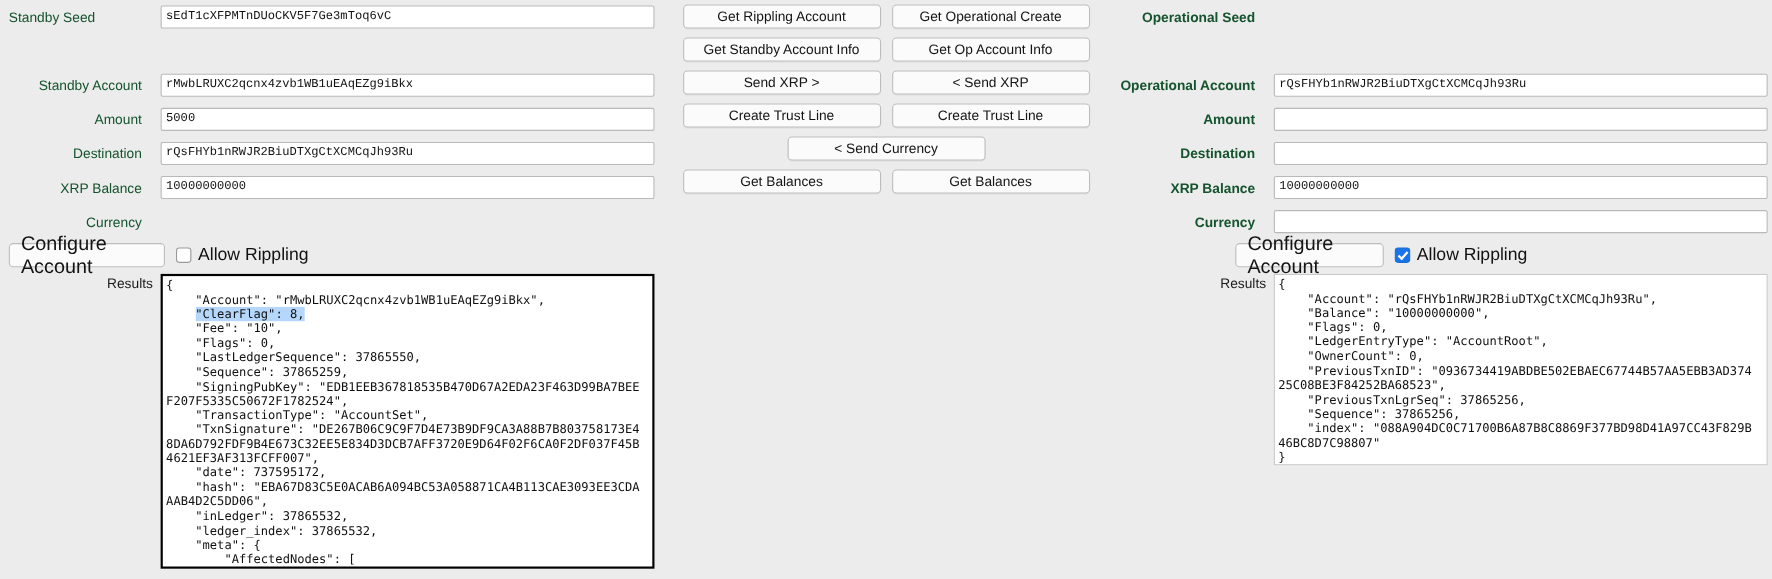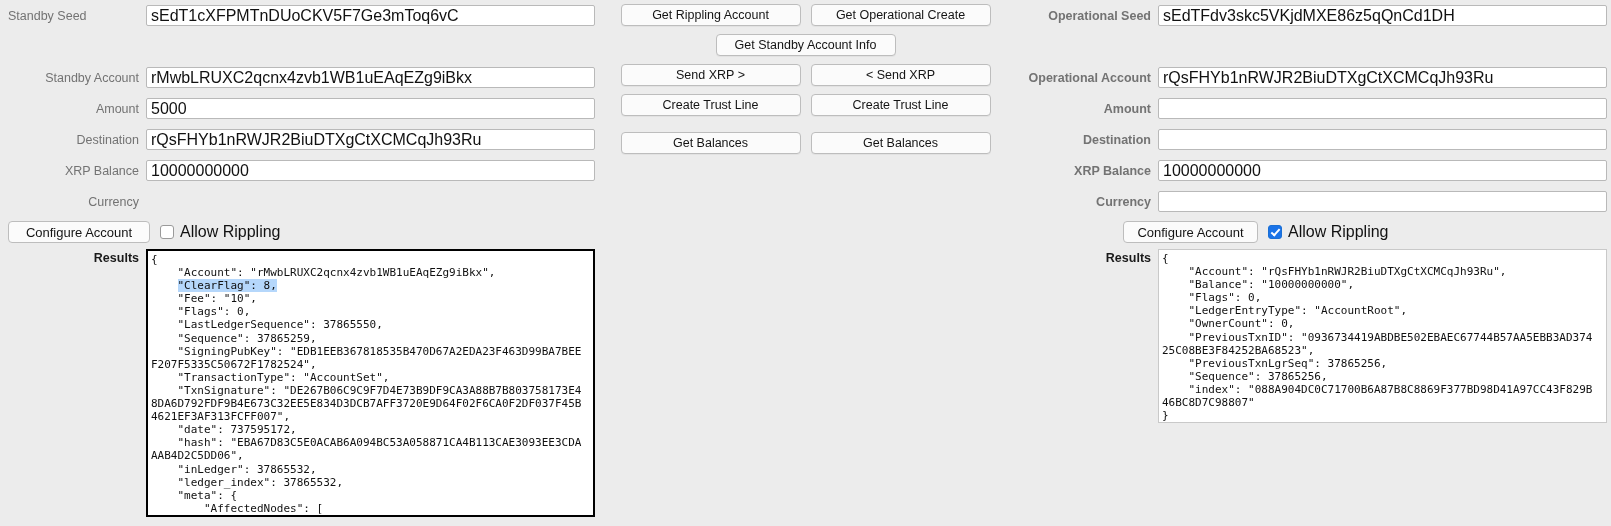--- a/index.html
+++ b/index.html
@@ -77,23 +77,23 @@
     padding-top: 4px;
   }
   .row {
     display: flex;
     align-items: center;
     height: 23px;
     margin-bottom: 8px;
   }
   .lbl {
     font-size: 12.5px;
-    color: #737373;
+    color: #14532d;
     white-space: nowrap;
-    padding-right: 7px;
+    padding-right: 17px;
   }
   .panel-left .lbl {
     width: 142px;
     text-align: right;
     box-sizing: border-box;
   }
   .panel-left .lbl.left-align {
     text-align: left;
     padding-left: 4px;
   }
@@ -102,26 +102,26 @@
     text-align: right;
     box-sizing: border-box;
     font-weight: bold;
   }
   .field {
     flex: 1 1 auto;
     height: 21px;
     background: #ffffff;
     border: 1px solid #b9b9b9;
     border-radius: 2px;
-    font-size: 16px;
+    font-size: 11px;
     color: #111;
     padding: 0 4px;
     box-sizing: border-box;
     line-height: 19px;
-    font-family: Liberation Sans, sans-serif;
+    font-family: Liberation Mono, monospace;
     overflow: hidden;
     white-space: nowrap;
   }
   
   .btn-row {
     display: flex;
     gap: 10px;
     margin-bottom: 8px;
   }
   .btn {
@@ -144,21 +144,21 @@
   .cfg-row {
     display: flex;
     align-items: center;
     margin-bottom: 6px;
   }
   .cfg-btn {
     height: 22px;
     background: #fbfbfb;
     border: 1px solid #bdbdbd;
     border-radius: 4px;
-    font-size: 13px;
+    font-size: 18px;
     color: #141414;
     display: flex;
     align-items: center;
     justify-content: center;
     padding: 0 10px;
     box-sizing: border-box;
     cursor: default;
   }
   .cfg-btn.left { width: 142px; margin-left: 4px;}
   .cfg-btn.right { width: 135px; }
@@ -204,21 +204,20 @@
     flex: 1 1 auto;
   }
   .results-lbl {
     width: 142px;
     text-align: right;
     padding-right: 7px;
     font-size: 12.5px;
     color: #1a1a1a;
     box-sizing: border-box;
     padding-top: 2px;
-    font-weight: bold;
   }
   .results-box {
     flex: 1 1 auto;
     background: #ffffff;
     font-family: "DejaVu Sans Mono", monospace;
     font-size: 11px;
     line-height: 13.1px;
     color: #101010;
     padding: 2px 3px 0 3px;
     box-sizing: border-box;
@@ -322,42 +321,43 @@
       </div>
     </div>
 
     <div class="panel-mid">
       <div class="btn-row">
         <div class="btn">Get Rippling Account</div>
         <div class="btn">Get Operational Create</div>
       </div>
       <div class="btn-row">
         <div class="btn">Get Standby Account Info</div>
+        <div class="btn">Get Op Account Info</div>
       </div>
       <div class="btn-row">
         <div class="btn">Send XRP &gt;</div>
         <div class="btn">&lt; Send XRP</div>
       </div>
       <div class="btn-row">
         <div class="btn">Create Trust Line</div>
         <div class="btn">Create Trust Line</div>
       </div>
       <div class="btn-row">
+        <div class="btn">&lt; Send Currency</div>
       </div>
       <div class="btn-row">
         <div class="btn">Get Balances</div>
         <div class="btn">Get Balances</div>
       </div>
     </div>
 
     <div class="panel-right">
 
       <div class="row">
         <div class="lbl">Operational Seed</div>
-        <div class="field">sEdTFdv3skc5VKjdMXE86z5qQnCd1DH</div>
       </div>
 
       <div class="spacer-row"></div>
 
       <div class="row">
         <div class="lbl">Operational Account</div>
         <div class="field">rQsFHYb1nRWJR2BiuDTXgCtXCMCqJh93Ru</div>
       </div>
 
       <div class="row">

